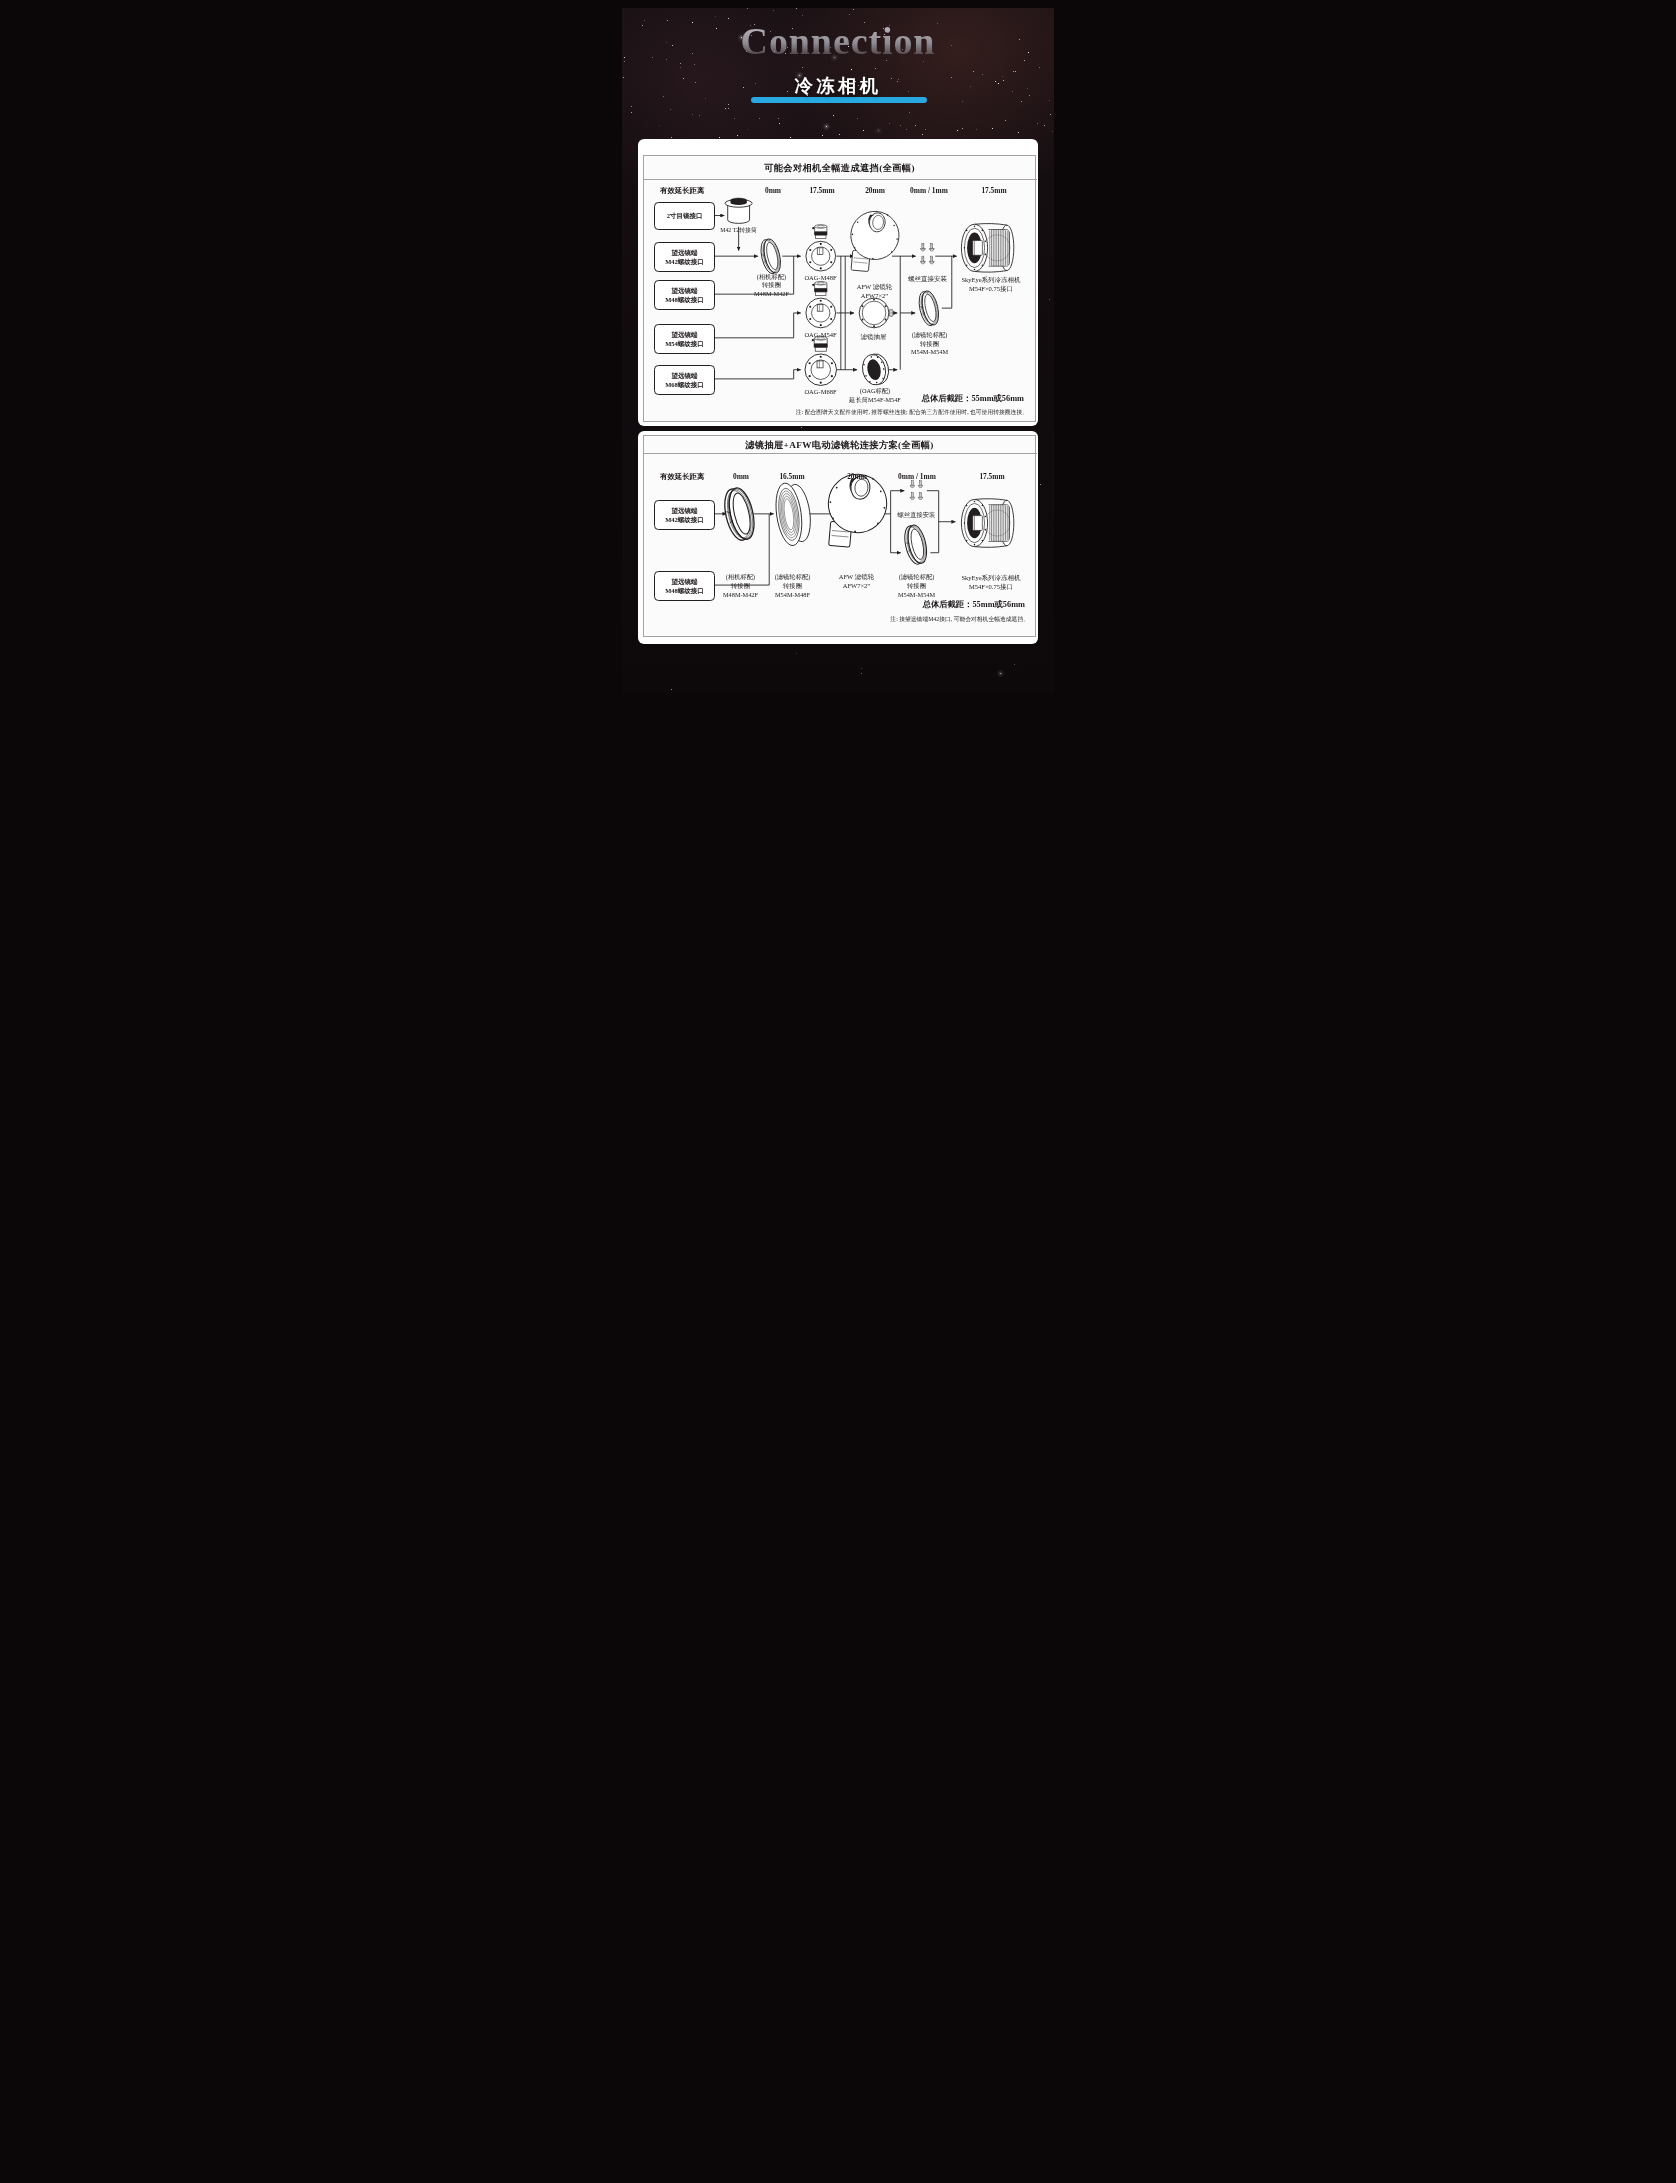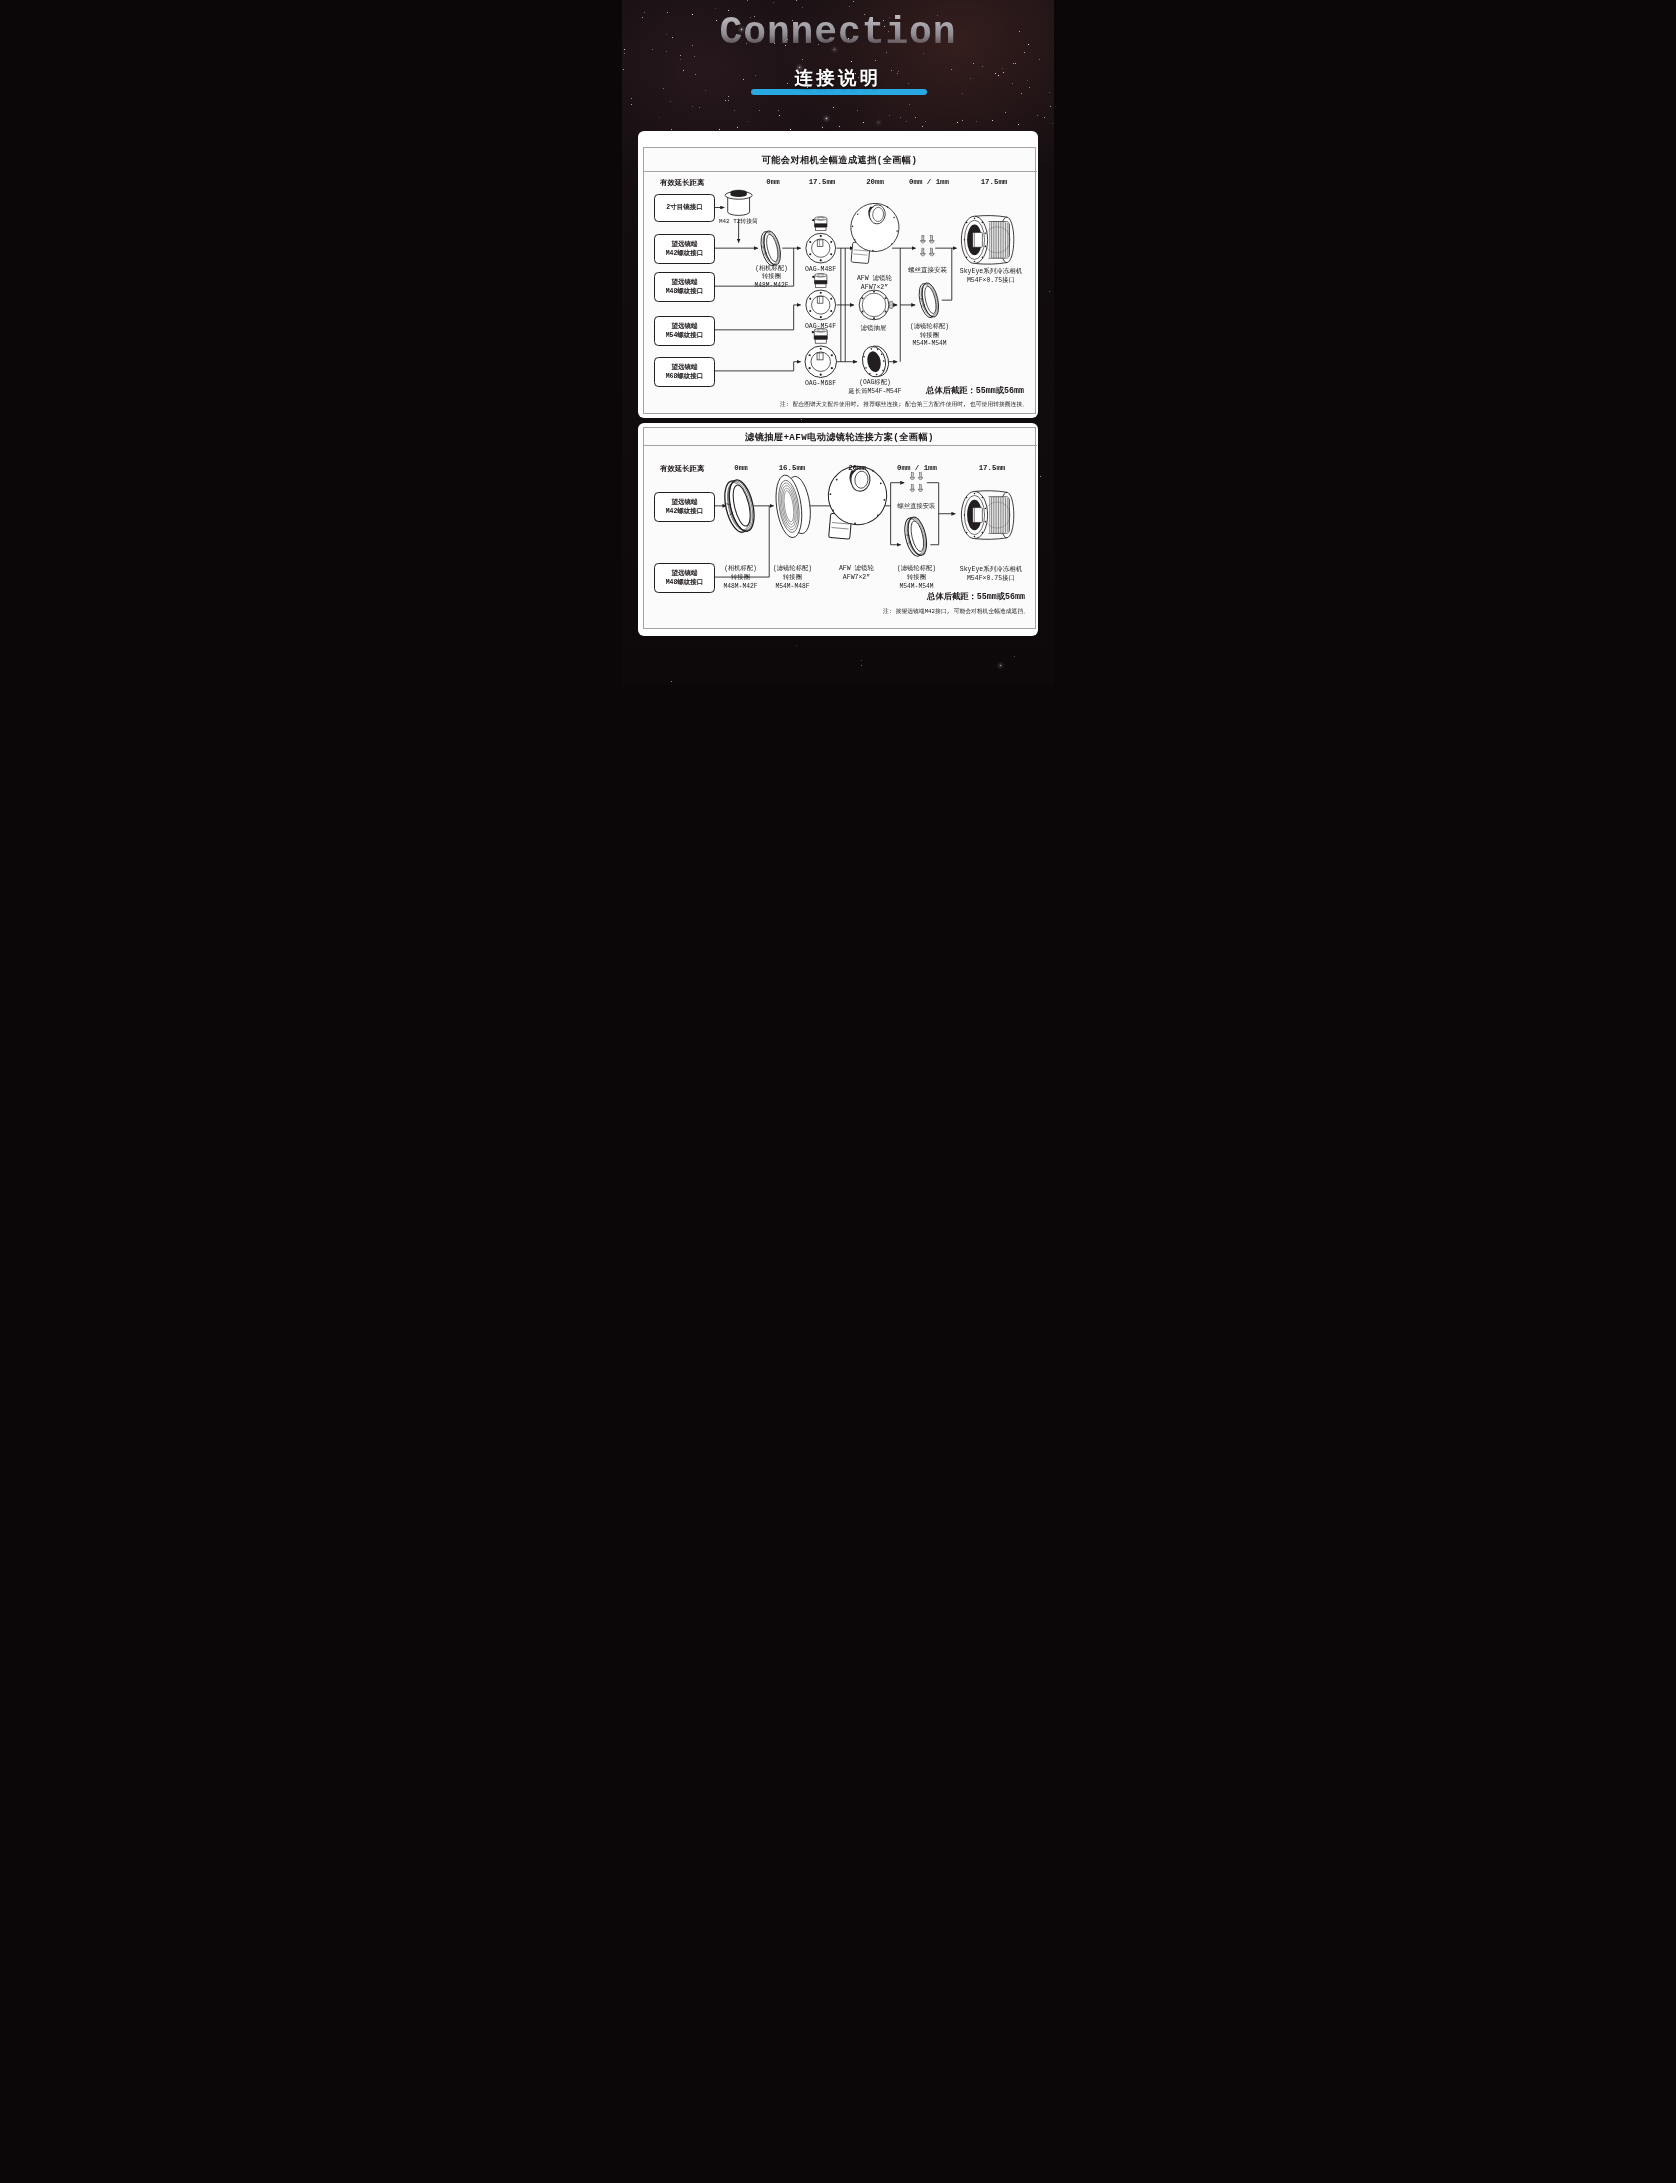--- a/index.html
+++ b/index.html
@@ -1,17 +1,17 @@
 <!DOCTYPE html>
 <html style="font-size:7px"><head>
 <meta charset="utf-8">
 <style>
   html,body{margin:0;padding:0;background:#0b0709;}
-  #app{position:relative;width:432px;height:685px;margin:0 auto;overflow:hidden;
-       font-family:Liberation Mono, monospace;color:#1d181a;
+  #app{position:relative;width:432px;height:685px;margin:8px auto;overflow:hidden;
+       font-family:Liberation Serif, serif;color:#1d181a;
        background:
          radial-gradient(60% 30% at 78% 6%, rgba(122,62,54,.30), rgba(0,0,0,0) 70%),
          radial-gradient(50% 25% at 18% 10%, rgba(96,52,62,.22), rgba(0,0,0,0) 70%),
          radial-gradient(70% 40% at 50% 30%, rgba(70,40,46,.16), rgba(0,0,0,0) 75%),
          linear-gradient(180deg,#171013 0%, #120c0f 40%, #0d090b 100%);}
   #stars{position:absolute;inset:0;z-index:1;}
   .star{position:absolute;background:#fff;border-radius:50%;}
   .star.big{box-shadow:0 0 3.1px 0.9px rgba(255,255,255,.75);}
   .watermark{position:absolute;left:0;top:11.4px;width:432px;text-align:center;z-index:2;
       font-size:38px;font-weight:bold;letter-spacing:0.9px;
@@ -272,21 +272,21 @@
       <span class="star" style="left: 151px; top: 34px; width: 0.7px; height: 0.7px; opacity: 0.67;"></span>
       <span class="star" style="left: 213px; top: 316px; width: 1px; height: 1px; opacity: 0.6;"></span>
       <span class="star" style="left: 269px; top: 70px; width: 0.8px; height: 0.8px; opacity: 0.75;"></span>
       <span class="star" style="left: 21px; top: 198px; width: 1.1px; height: 1.1px; opacity: 0.43;"></span>
       <span class="star" style="left: 133px; top: 75px; width: 0.4px; height: 0.4px; opacity: 0.32;"></span>
       <span class="star" style="left: 200px; top: 496px; width: 1px; height: 1px; opacity: 0.56;"></span>
     </div>
 
   <div class="watermark">Connection</div>
   <div class="underline" style="background: rgb(41, 169, 225);"></div>
-  <div class="pagetitle">连接说明</div>
+  <div class="pagetitle">冷冻相机</div>
 
   <div class="panel" style="top:131px;height:287px;"></div>
   <div class="inner" style="top:147px;height:265px;"></div>
   <div class="sep" style="top:171px;"></div>
   <div class="ptitle" style="top:154px;">可能会对相机全幅造成遮挡(全画幅)</div>
 
   <div class="rowlab" style="left:38px;top:178px;">有效延长距离</div>
   <div class="dist" style="left:129px;top:178px;width:44px;">0mm</div>
   <div class="dist" style="left:178px;top:178px;width:44px;">17.5mm</div>
   <div class="dist" style="left:231px;top:178px;width:44px;">20mm</div>

